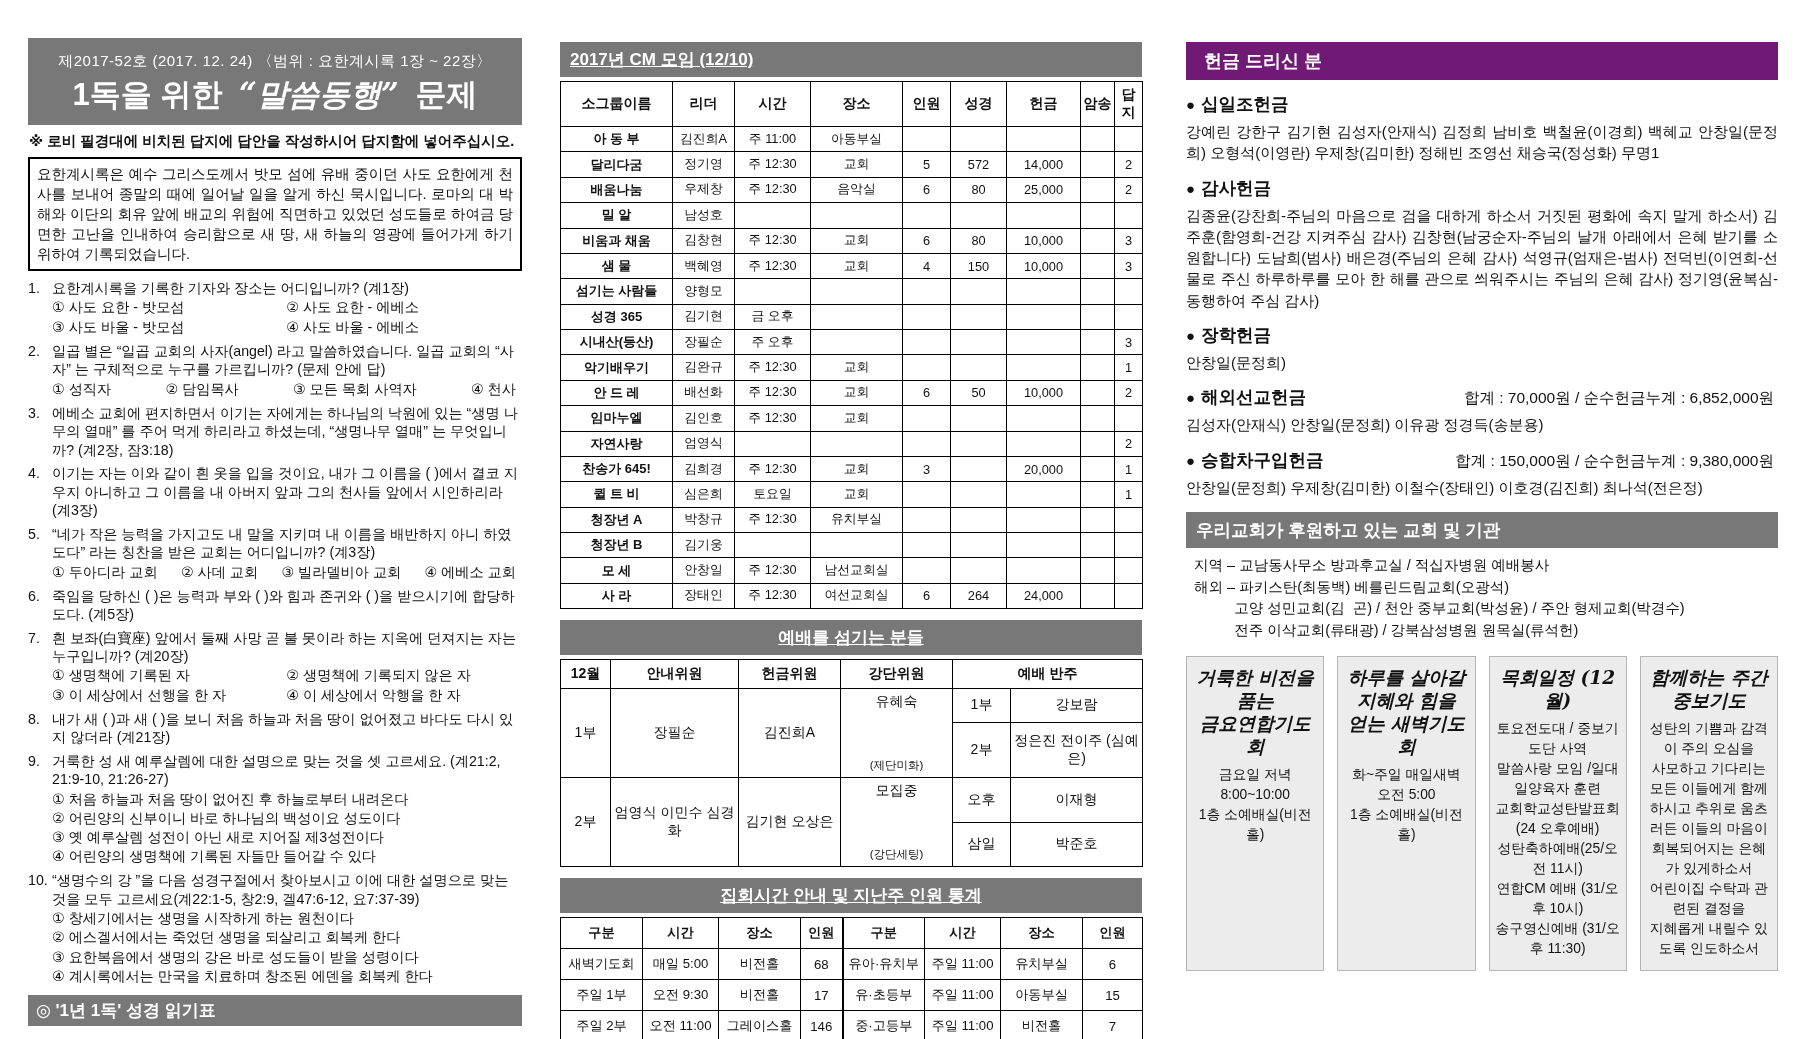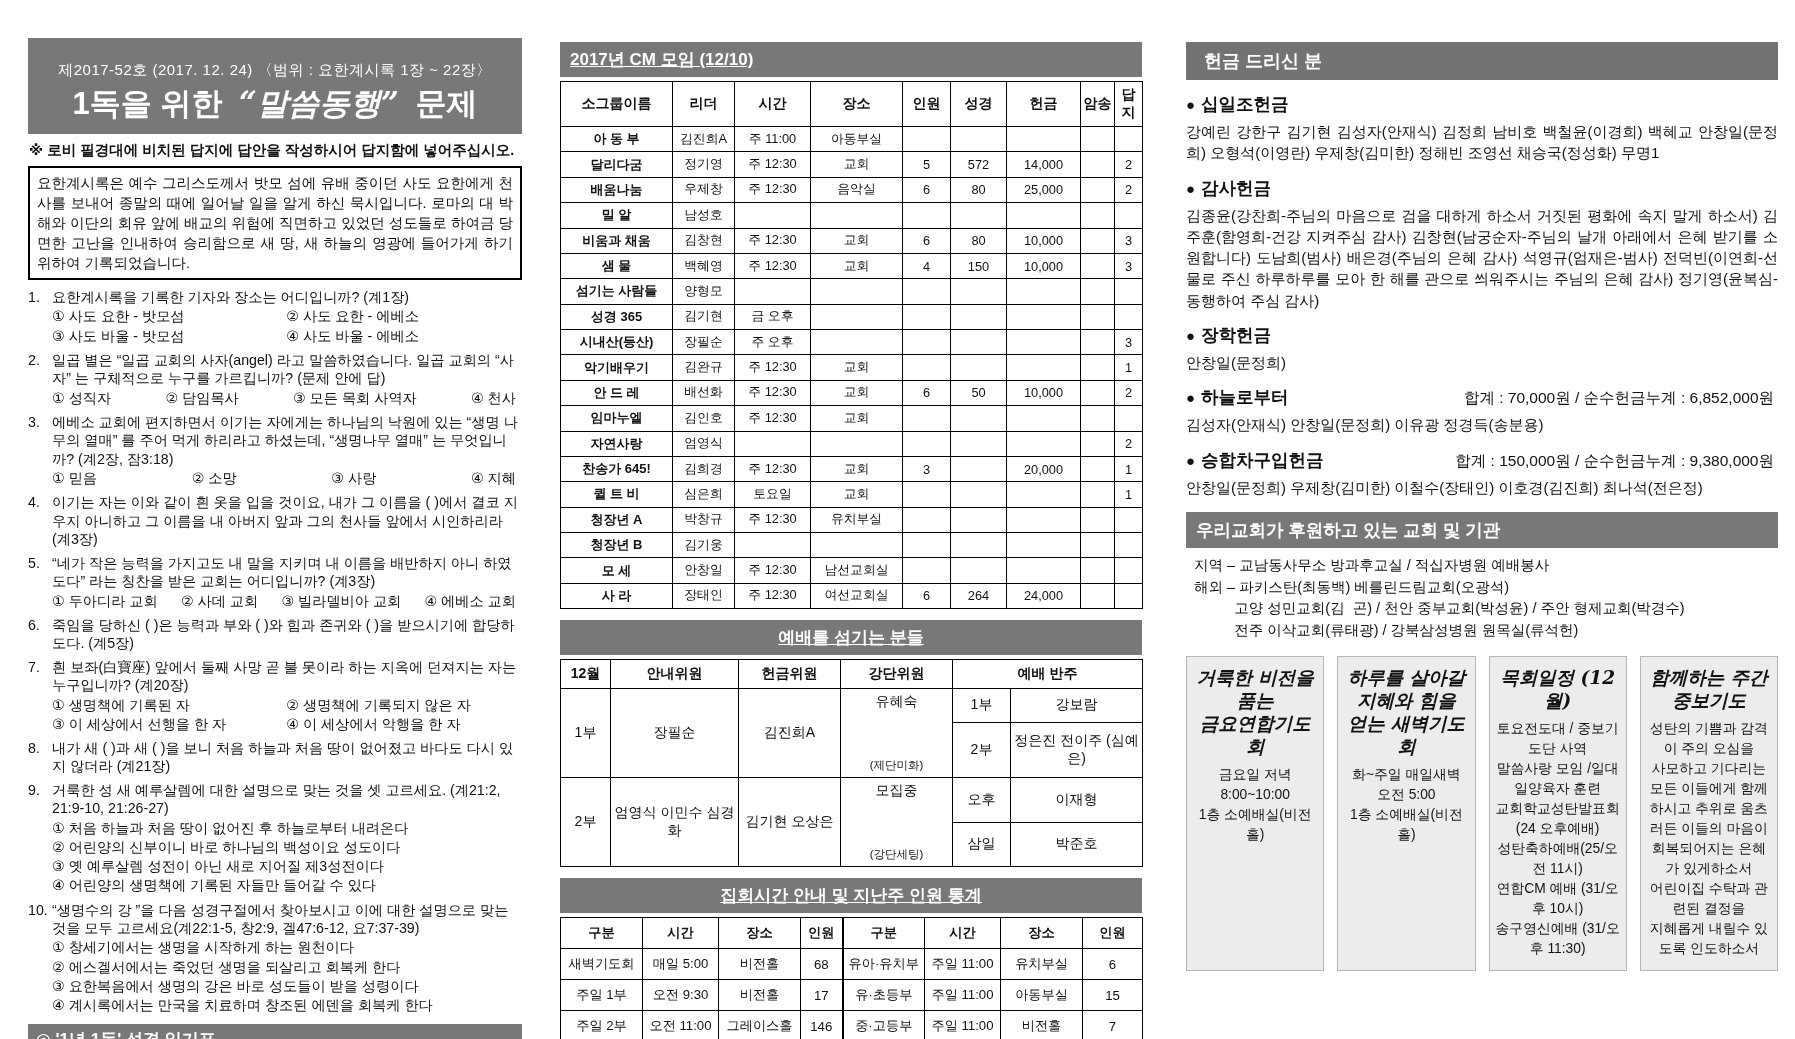--- a/index.html
+++ b/index.html
@@ -4,21 +4,21 @@
 <style>
   * { margin:0; padding:0; box-sizing:border-box; }
   html,body { width:1795px; height:1039px; background:#fff; overflow:hidden;
     font-family:"Liberation Sans","DejaVu Sans",sans-serif; color:#111; }
   .col { position:absolute; top:38px; }
   .col-left  { left:28px;  width:494px; }
   .col-mid   { left:560px; width:582px; top:42px; }
   .col-right { left:1186px; width:592px; top:42px; }
 
   
-  .title-block { background:#787878; color:#fff; text-align:center; padding:23px 4px 9px; }
+  .title-block { background:#787878; color:#fff; text-align:center; padding:14px 4px 9px; }
   .issue-line { font-size:15px; letter-spacing:0.5px; }
   .main-title { font-size:31px; font-weight:bold; margin-top:3px; }
   .main-title .script { font-family:"DejaVu Serif",serif; font-style:italic; padding:0 8px; }
   .notice { font-size:14.5px; font-weight:bold; margin:7px 1px 6px; }
   .intro-box { border:2px solid #000; padding:5px 7px; font-size:14.5px; line-height:1.38;
     text-align:justify; margin-bottom:8px; }
   .question { font-size:14.2px; line-height:1.3; margin-bottom:5px; }
   .q-row { display:flex; }
   .q-num { width:24px; flex:none; }
   .q-text { flex:1; }
@@ -41,21 +41,21 @@
   table.servers td { font-size:14px; padding:4px 2px; }
   table.servers tr.hdr td { font-weight:bold; padding:5px 2px; }
   table.servers .note { font-size:11.5px;margin-top:47px; }
   table.servers .acc-label { border-top:1px dotted #777; }
   table.servers .acc-name { border-top:1px dotted #777; border-left:1px dotted #777; }
   table.sched td { font-size:13.2px; padding:6px 1px; white-space:nowrap; }
   table.sched tr.hdr td { font-weight:bold; }
   table.sched td:nth-child(5) { border-left:2.5px double #000; }
 
   
-  .off-bar { background:#737373; color:#fff; font-weight:bold; font-size:18px; padding:7px 18px; }
+  .off-bar { background:#701a75; color:#fff; font-weight:bold; font-size:18px; padding:7px 18px; }
   .off-section { margin-top:12px; }
   .off-label-row { display:flex; align-items:baseline; }
   .off-bullet { font-size:15px; margin-right:6px; }
   .off-label { font-weight:bold; font-size:17.5px; }
   .off-total { font-size:15.5px; margin-left:auto; padding-right:4px; }
   .off-body { font-size:15px; line-height:1.42; margin-top:5px; text-align:justify; }
   .support-bar { background:#787878; color:#fff; font-weight:bold; font-size:17.5px;
     padding:6px 10px; margin-top:14px; }
   .support-lines { margin-top:7px; }
   .support-line { font-size:14.5px; line-height:1.5; white-space:pre-wrap; }
@@ -101,26 +101,20 @@
         <div class="opt">① 성직자</div>
         <div class="opt">② 담임목사</div>
         <div class="opt">③ 모든 목회 사역자</div>
         <div class="opt">④ 천사</div>
       </div>
   </div>
   <div class="question">
     <div class="q-row">
         <span class="q-num">3.</span>
         <span class="q-text">에베소 교회에 편지하면서 이기는 자에게는 하나님의 낙원에 있는 “생명 나무의 열매” 를 주어 먹게 하리라고 하셨는데, “생명나무 열매” 는 무엇입니까? (계2장, 잠3:18)</span>
-      </div>
-    <div class="opts flexrow">
-        <div class="opt">① 믿음</div>
-        <div class="opt">② 소망</div>
-        <div class="opt">③ 사랑</div>
-        <div class="opt">④ 지혜</div>
       </div>
   </div>
   <div class="question">
     <div class="q-row">
         <span class="q-num">4.</span>
         <span class="q-text">이기는 자는 이와 같이 흰 옷을 입을 것이요, 내가 그 이름을 (        )에서 결코 지우지 아니하고 그 이름을 내 아버지 앞과 그의 천사들 앞에서 시인하리라 (계3장)</span>
       </div>
   </div>
   <div class="question">
     <div class="q-row">
@@ -582,21 +576,21 @@
     <div class="off-label-row">
       <span class="off-bullet">●</span>
       <span class="off-label">장학헌금</span>
     </div>
     <div class="off-body">안창일(문정희)</div>
   </div>
 
   <div class="off-section">
     <div class="off-label-row">
       <span class="off-bullet">●</span>
-      <span class="off-label">하늘로부터</span>
+      <span class="off-label">해외선교헌금</span>
       <span class="off-total">합계 : 70,000원 / 순수헌금누계 : 6,852,000원</span>
     </div>
     <div class="off-body">김성자(안재식) 안창일(문정희) 이유광 정경득(송분용)</div>
   </div>
 
   <div class="off-section">
     <div class="off-label-row">
       <span class="off-bullet">●</span>
       <span class="off-label">승합차구입헌금</span>
       <span class="off-total">합계 : 150,000원 / 순수헌금누계 : 9,380,000원</span>

